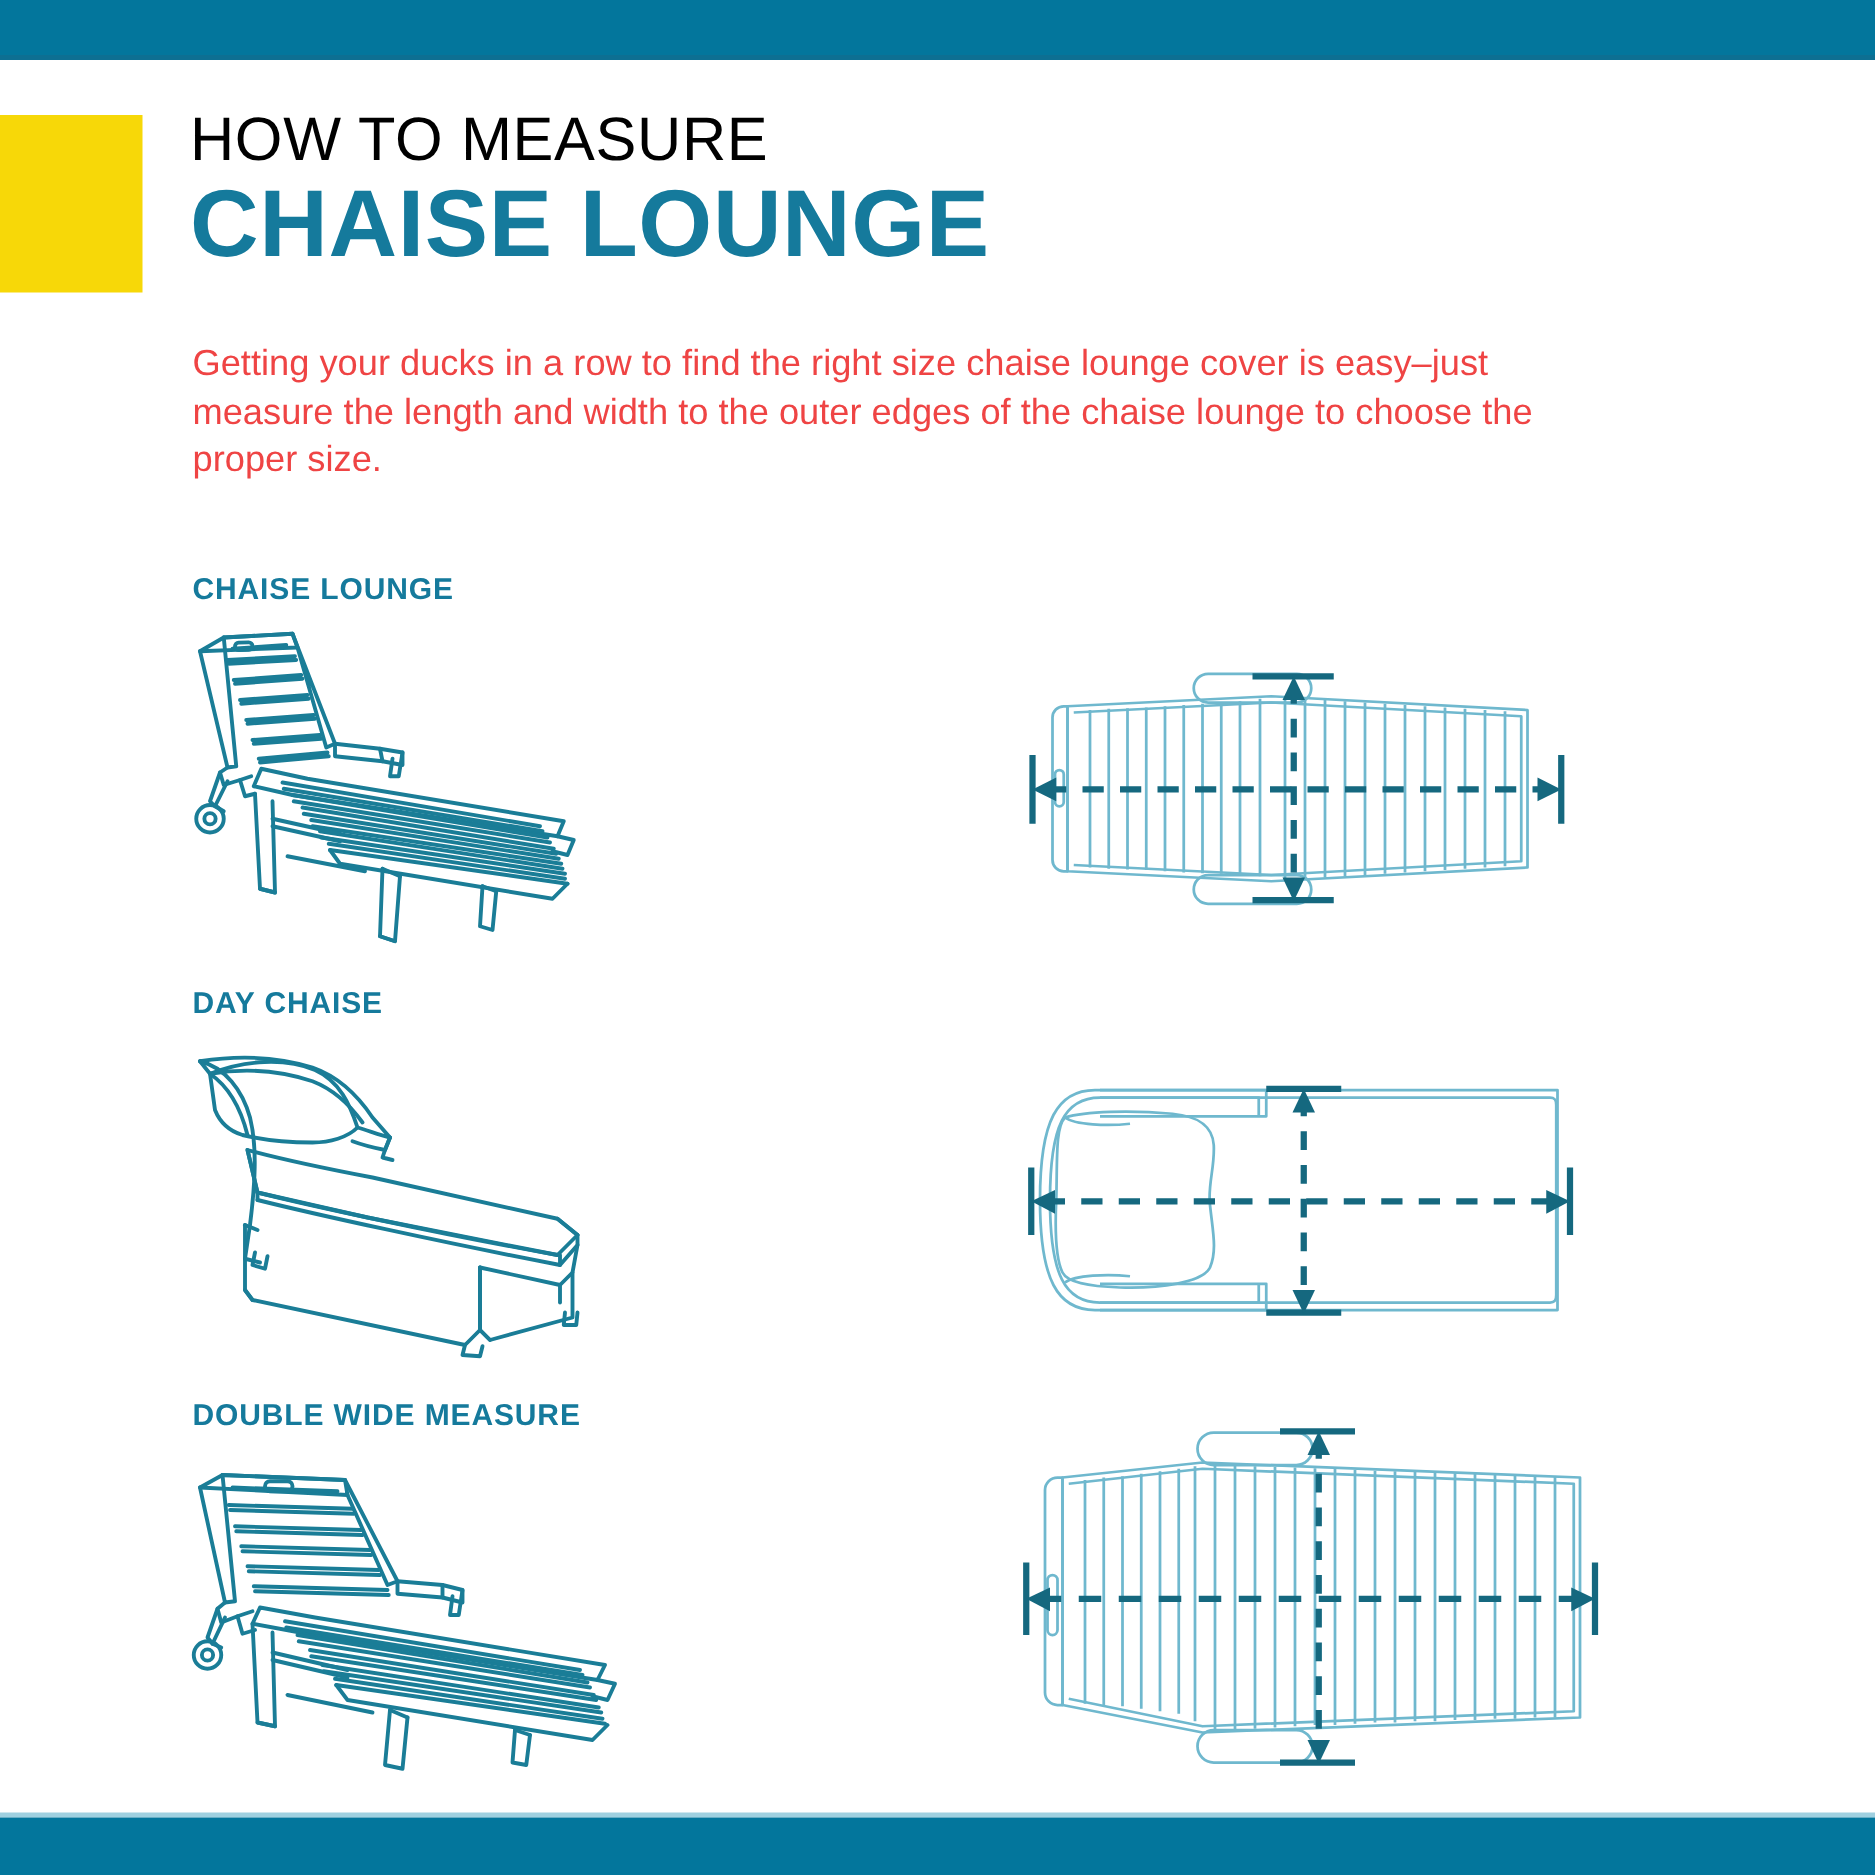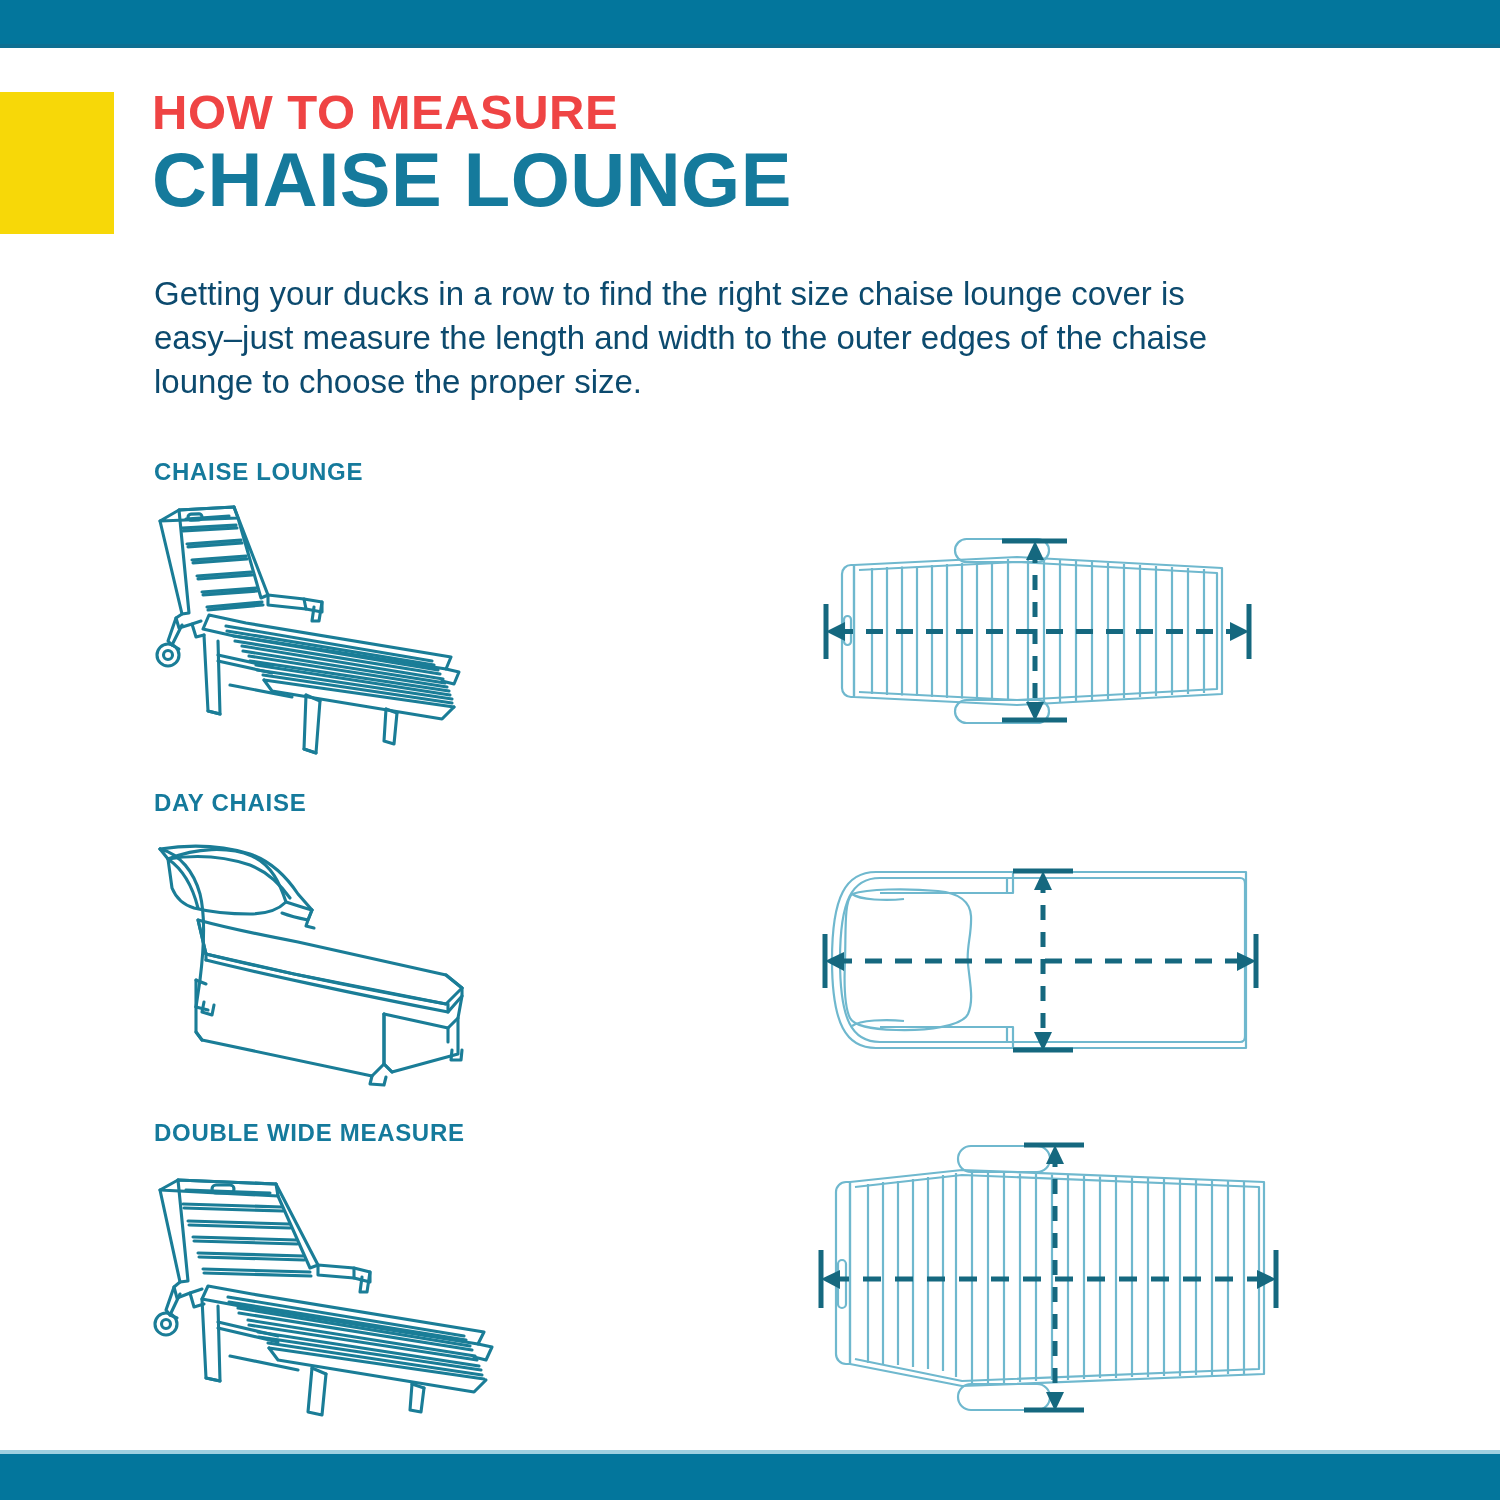--- a/index.html
+++ b/index.html
@@ -55,44 +55,44 @@
 
   
   .title-wrap {
     position: absolute;
     left: 152px;
     top: 88px;
     width: 1180px;
   }
   .title-kicker {
     font-size: 49px;
-    font-weight: bold;
+    font-weight: normal;
     letter-spacing: 0.5px;
-    color: #ef4444;
+    color: #000000;
     line-height: 1.0;
     white-space: nowrap;
   }
   .title-main {
     font-size: 76px;
     font-weight: bold;
     letter-spacing: 0.5px;
     color: #157a9c;
     line-height: 1.02;
     margin-top: 4px;
     white-space: nowrap;
   }
 
   .intro {
     position: absolute;
     left: 154px;
     top: 272px;
     width: 1110px;
-    font-size: 33px;
+    font-size: 29px;
     line-height: 1.33;
-    color: #0c4a6e;
+    color: #ef4444;
   }
 
   
   .section-label {
     position: absolute;
     font-size: 24px;
     font-weight: bold;
     letter-spacing: 0.7px;
     color: #157a9c;
   }

